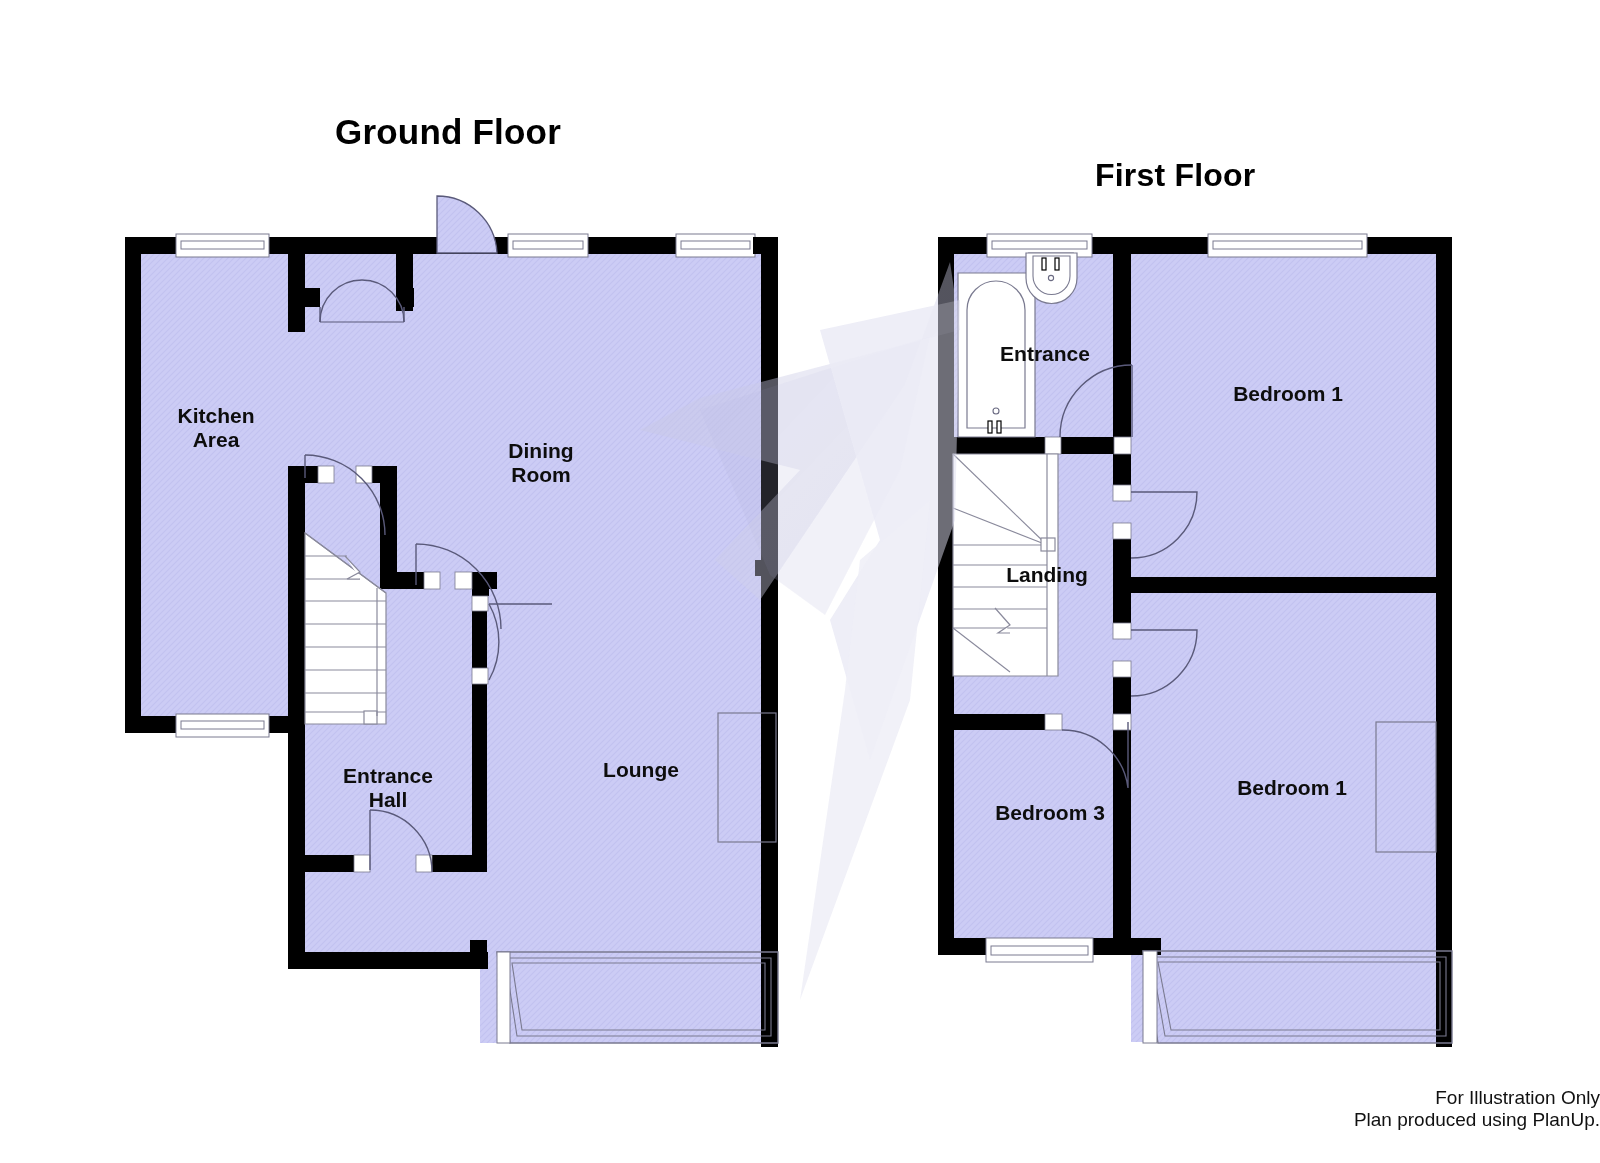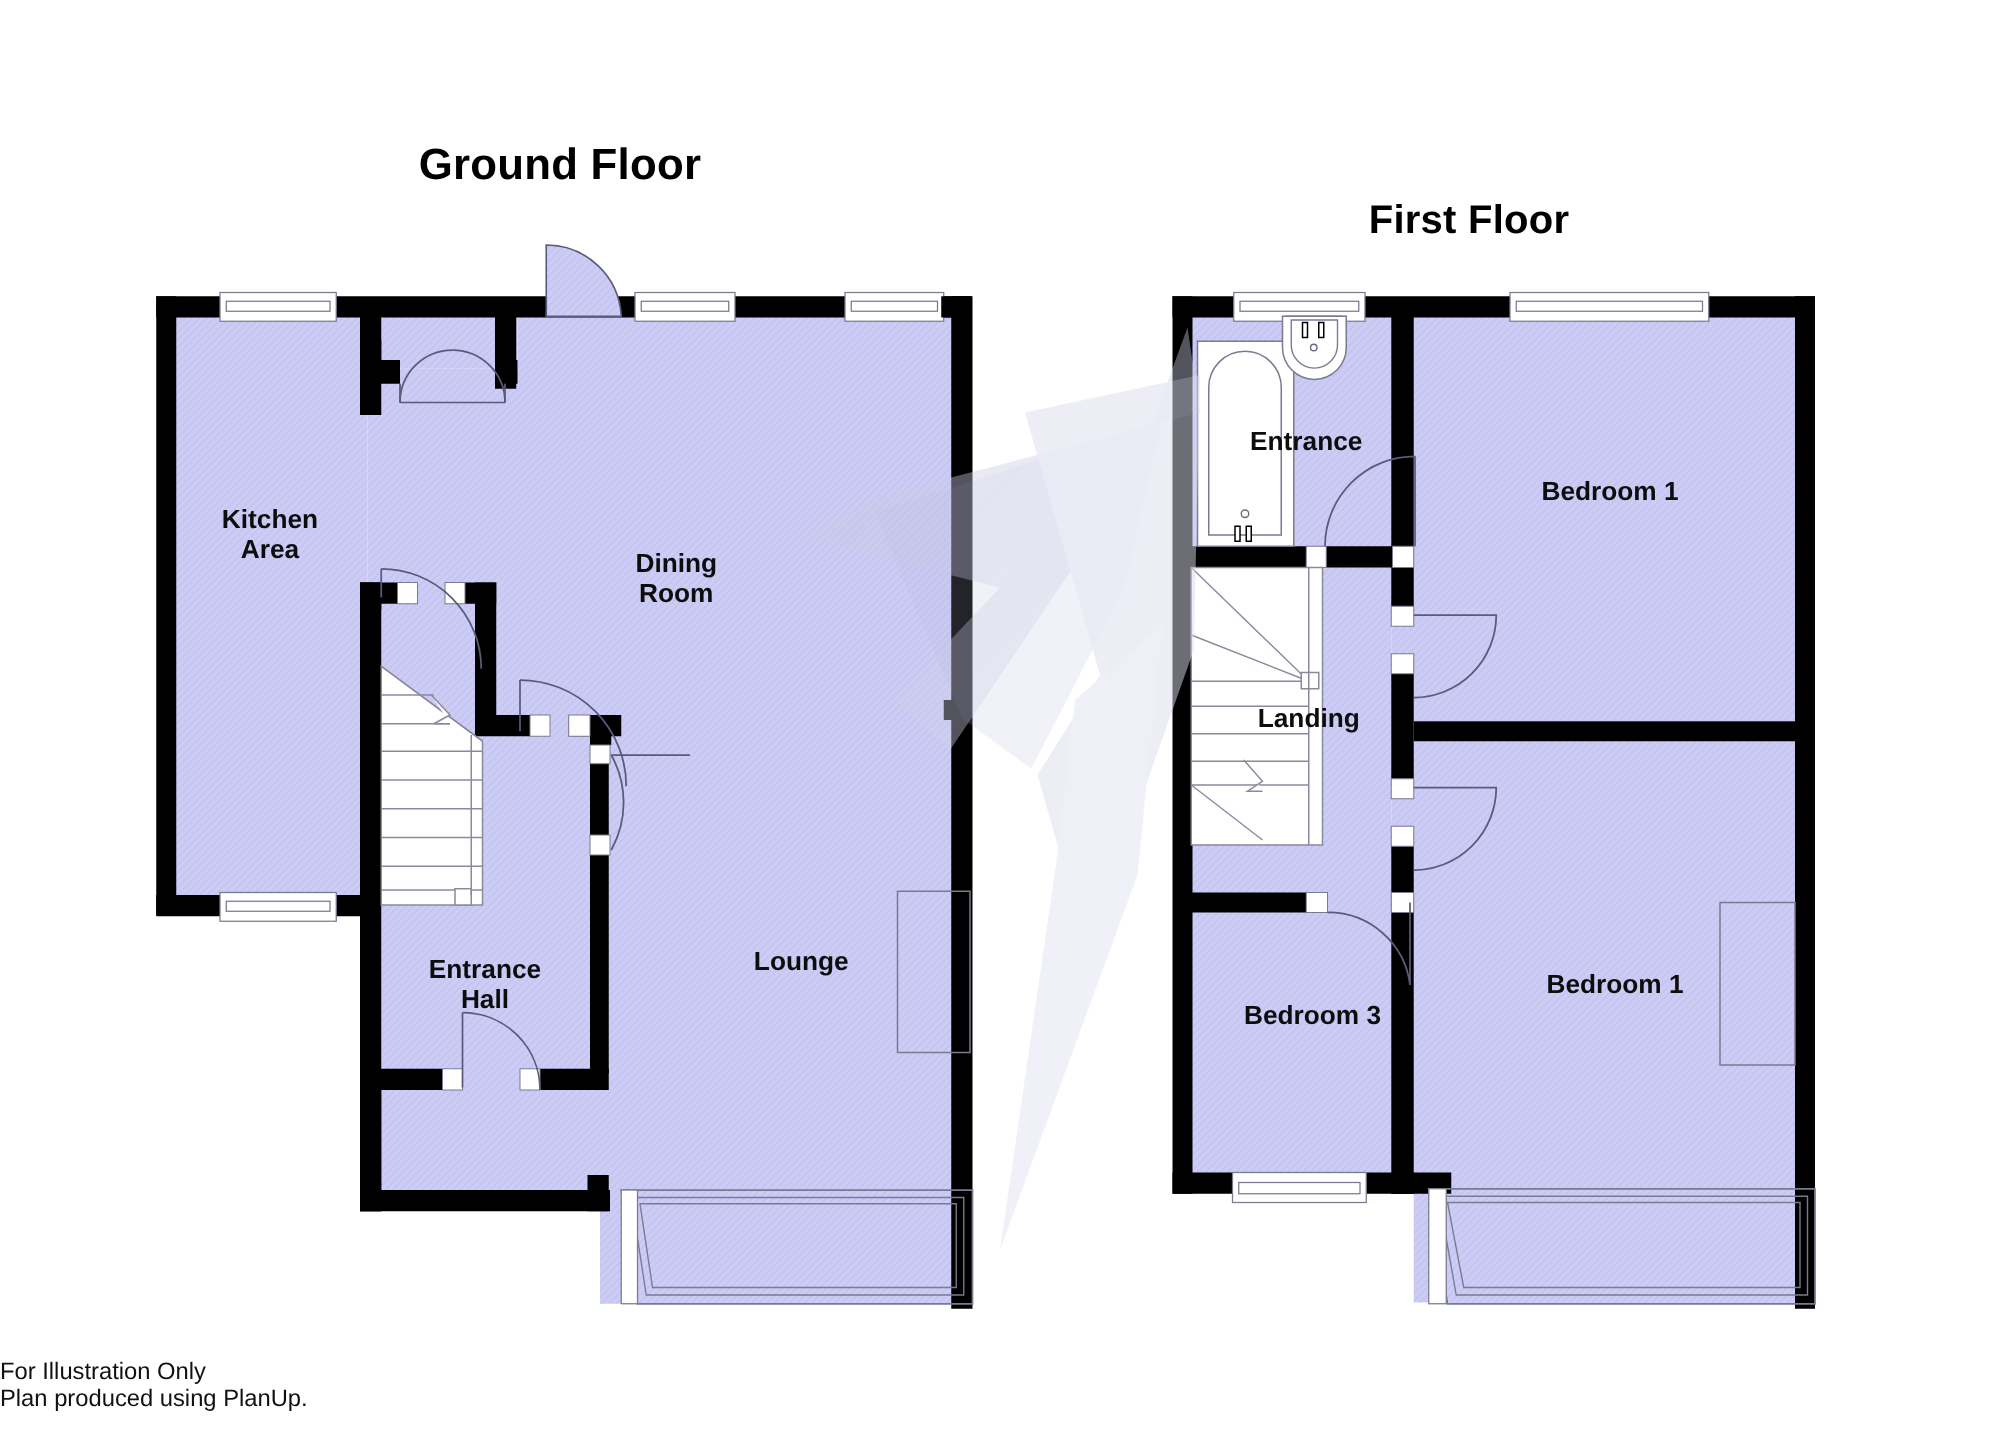--- a/index.html
+++ b/index.html
@@ -43,21 +43,21 @@
     color: #0d0d0d;
     text-align: center;
     line-height: 1.12;
     white-space: pre;
     font-size: 21px;
   }
   .footer-note {
     position: absolute;
     left: 0;
     width: 1600px;
-    text-align: left;
+    text-align: right;
     color: #111111;
     font-size: 19px;
     line-height: 1.32;
   }
   #footer-line-1 { top: 1085px; }
   #footer-line-2 { top: 1107px; }
 </style>
 </head>
 <body>
 

